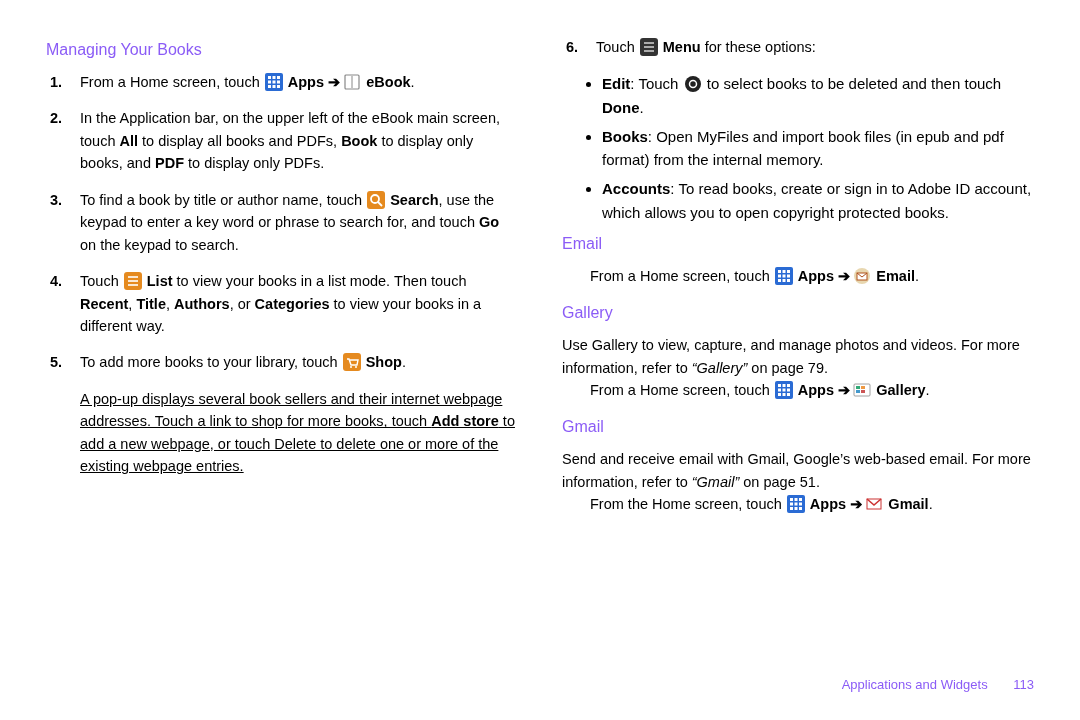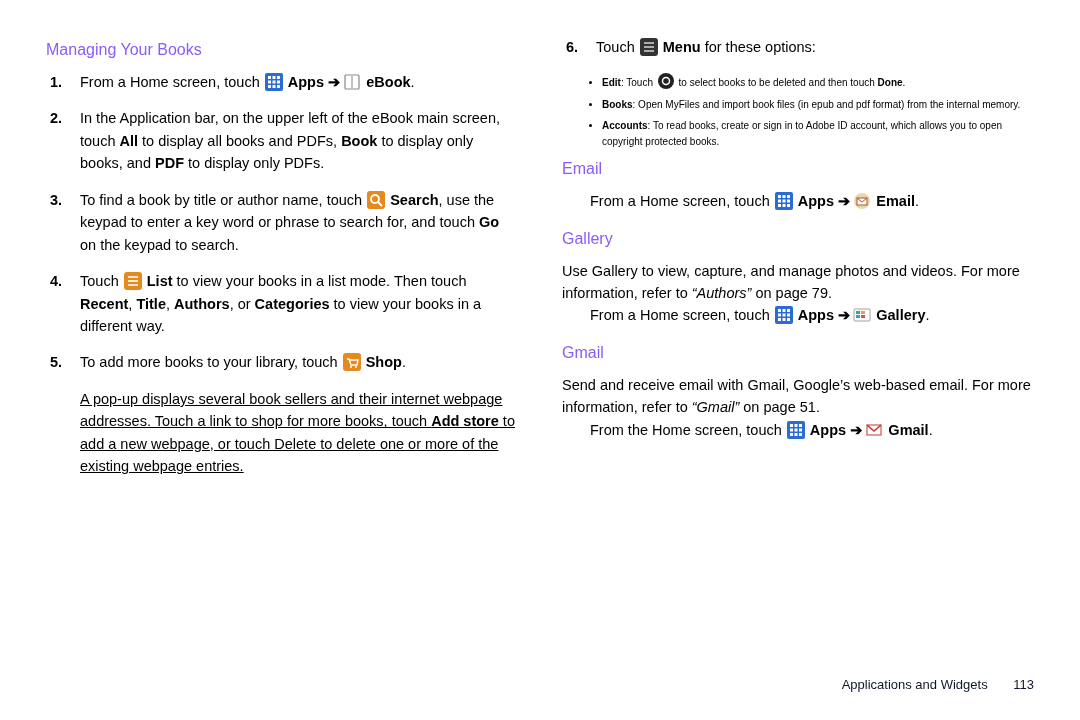--- a/index.html
+++ b/index.html
@@ -61,21 +61,21 @@
     margin: 0 1px;
   }
   .icon svg { width:18px; height:18px; display:block; }
   b { font-weight: bold; }
   i { font-style: italic; }
   .footer {
     position: absolute;
     bottom: 28px;
     right: 46px;
     font-size: 13px;
-    color: #0f172a;
+    color: #8b5cf6;
   }
   .footer .sec { margin-right: 22px; }
   .arrow { font-weight: bold; letter-spacing: -1px; }
 </style>
 </head>
 <body>
 
 <div class="page">
 
   <div class="col">
@@ -162,21 +162,21 @@
         <span class="icon"><svg viewBox="0 0 18 18">
               <rect width="18" height="18" rx="3" fill="#333"></rect>
               <line x1="4" y1="5" x2="14" y2="5" stroke="#ccc" stroke-width="1.6"></line>
               <line x1="4" y1="9" x2="14" y2="9" stroke="#ccc" stroke-width="1.6"></line>
               <line x1="4" y1="13" x2="14" y2="13" stroke="#ccc" stroke-width="1.6"></line>
             </svg></span>
         <b>Menu</b><span> for these options:</span>
       </li>
     </ol>
 
-    <ul class="bullets" style="font-size:10px;">
+    <ul class="bullets" style="font-size:15px;">
       <li>
         <b>Edit</b><span>: Touch </span>
         <span class="icon"><svg viewBox="0 0 18 18">
               <circle cx="9" cy="9" r="8" fill="#222"></circle>
               <circle cx="9" cy="9" r="3.5" fill="none" stroke="#fff" stroke-width="1.5"></circle>
             </svg></span>
         <span> to select books to be deleted and then touch </span><b>Done</b><span>.</span>
       </li>
       <li>
         <b>Books</b><span>: Open MyFiles and import book files (in epub and pdf format) from the internal memory.</span>
@@ -206,21 +206,21 @@
       <span class="icon"><svg viewBox="0 0 18 18">
             <circle cx="9" cy="9" r="8" fill="#e8d7b0"></circle>
             <rect x="4" y="6" width="10" height="7" fill="#fff" stroke="#b0521a" stroke-width="1"></rect>
             <path d="M4 6 L9 10 L14 6" fill="none" stroke="#b0521a" stroke-width="1"></path>
           </svg></span>
       <b>Email</b><span>.</span>
     </div>
 
     <div class="heading">Gallery</div>
     <div>
-      <span>Use Gallery to view, capture, and manage photos and videos. For more information, refer to </span><i>“Authors”</i><span> on page 79.</span>
+      <span>Use Gallery to view, capture, and manage photos and videos. For more information, refer to </span><i>“Gallery”</i><span> on page 79.</span>
     </div>
     <div class="indent">
       <span>From a Home screen, touch </span>
       <span class="icon"><svg viewBox="0 0 18 18">
             <rect width="18" height="18" rx="2" fill="#2a6bd4"></rect>
             <rect x="3" y="3" width="3" height="3" fill="#fff"></rect>
             <rect x="7.5" y="3" width="3" height="3" fill="#fff"></rect>
             <rect x="12" y="3" width="3" height="3" fill="#fff"></rect>
             <rect x="3" y="7.5" width="3" height="3" fill="#fff"></rect>
             <rect x="7.5" y="7.5" width="3" height="3" fill="#fff"></rect>

